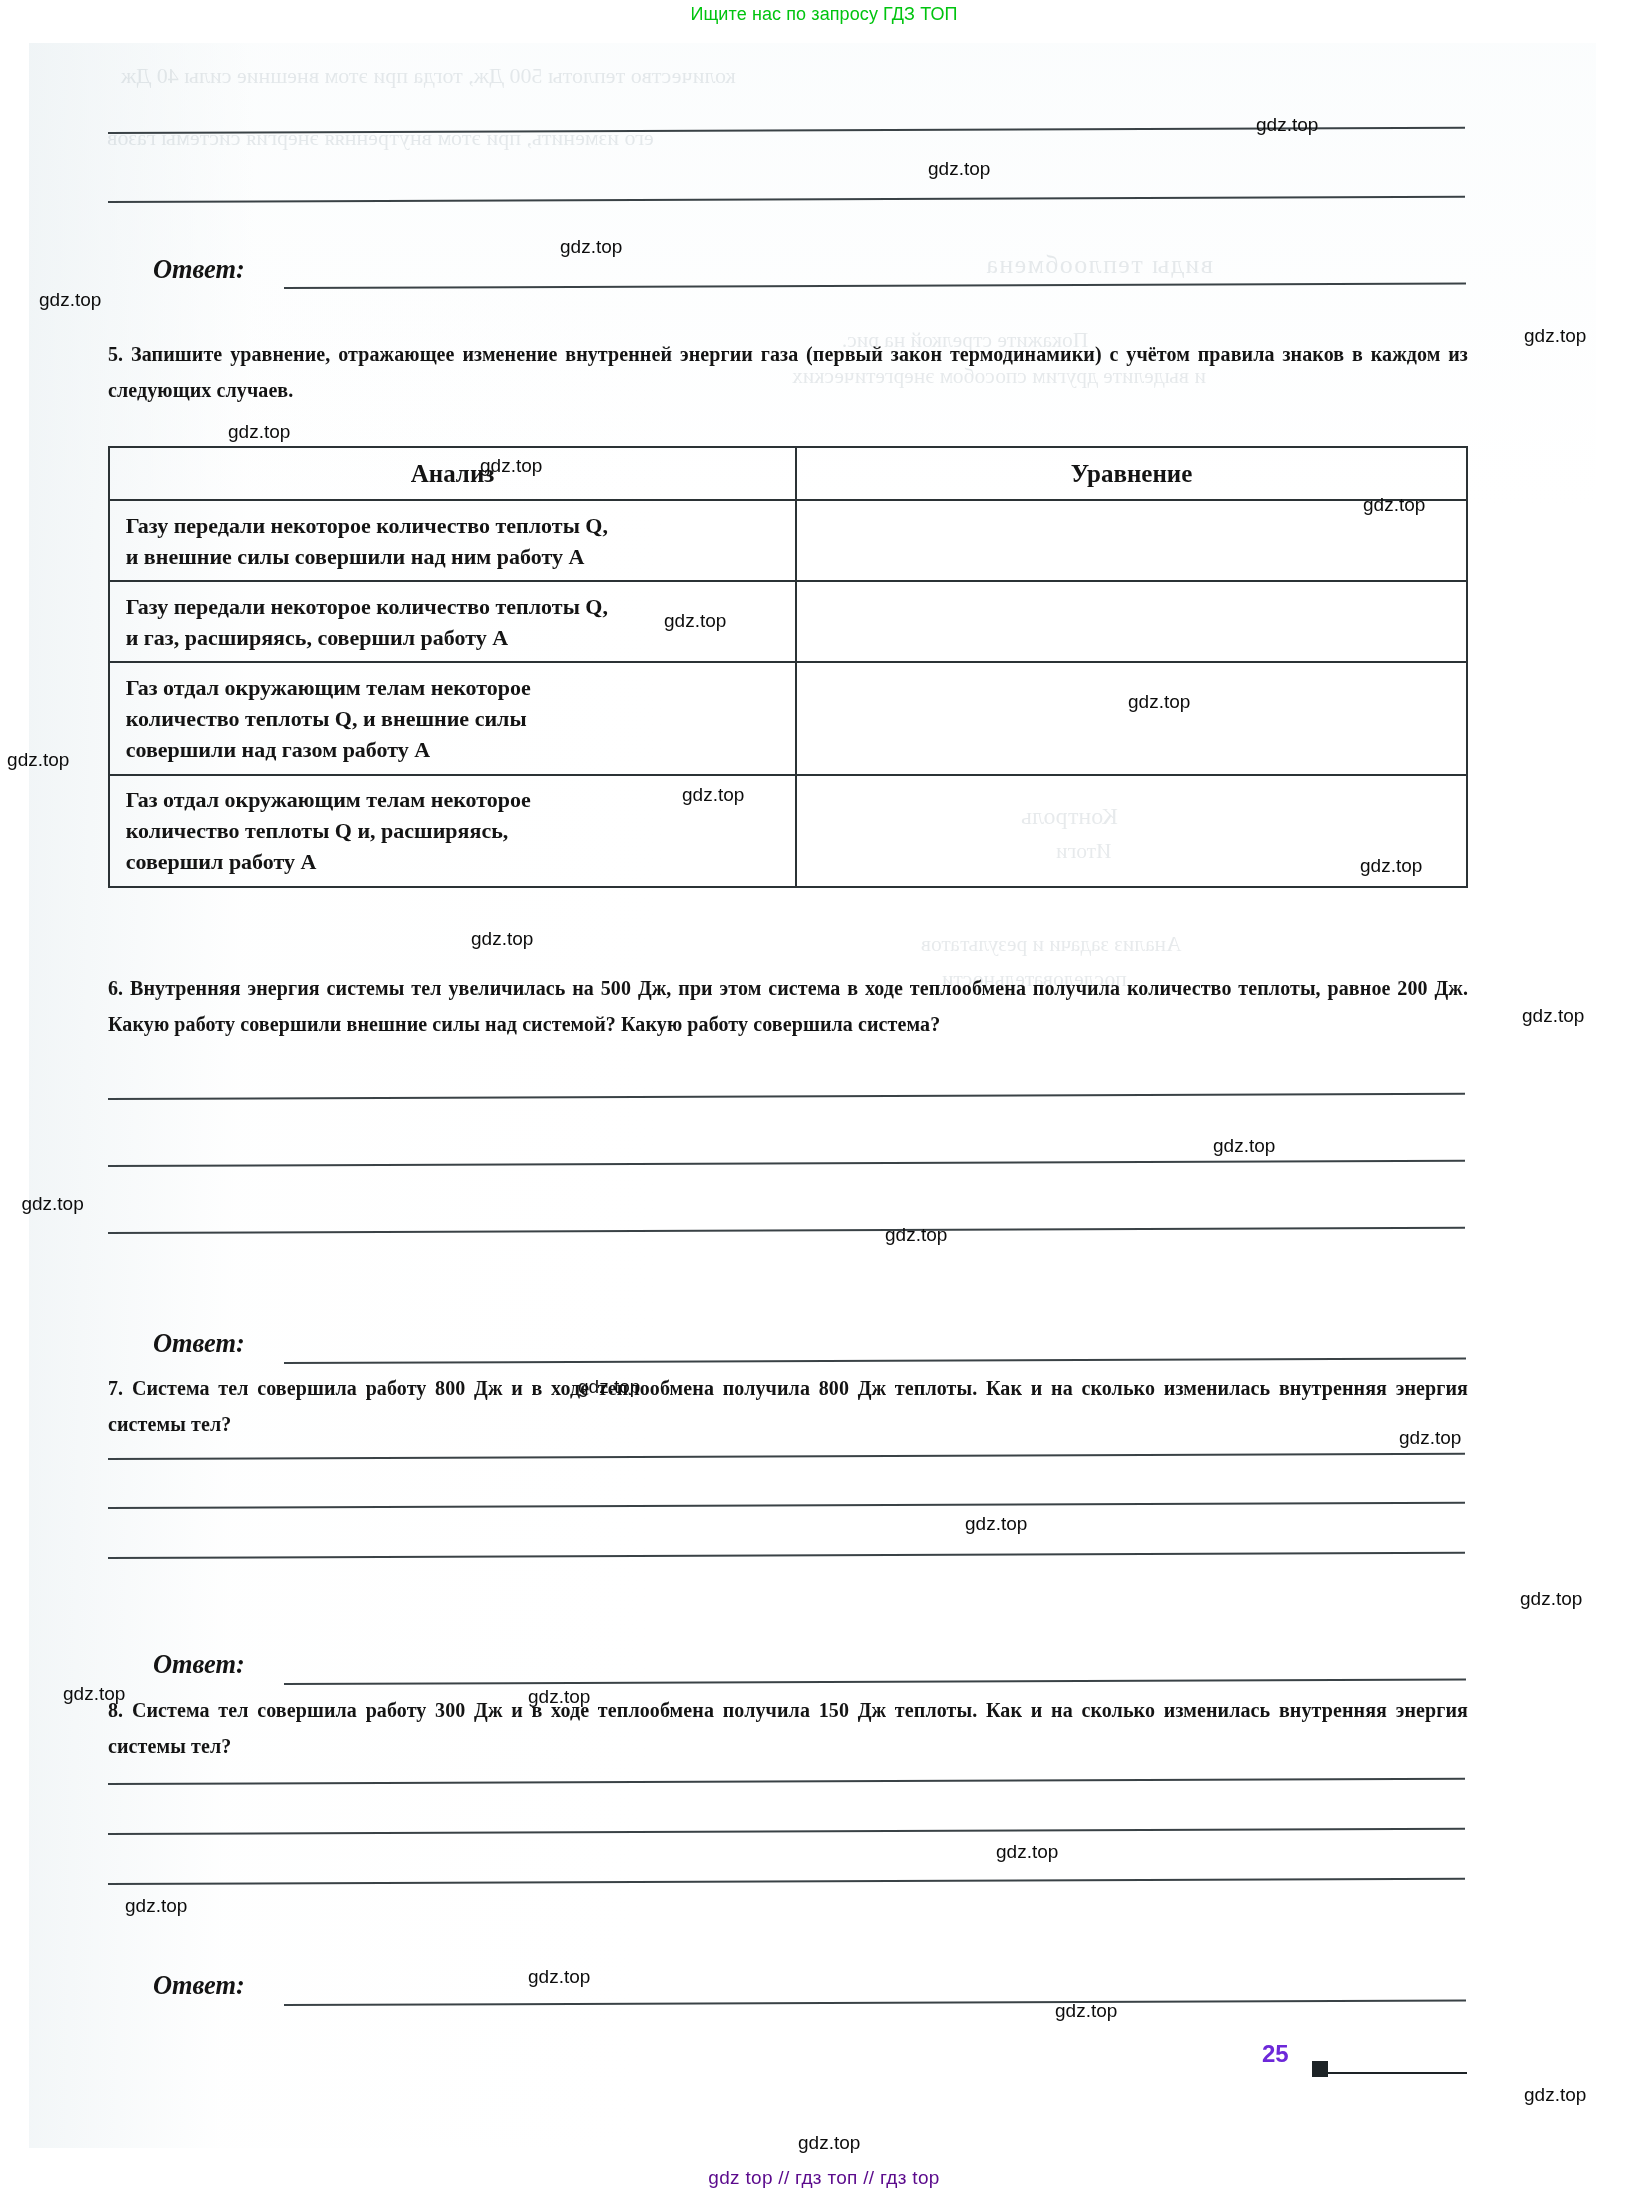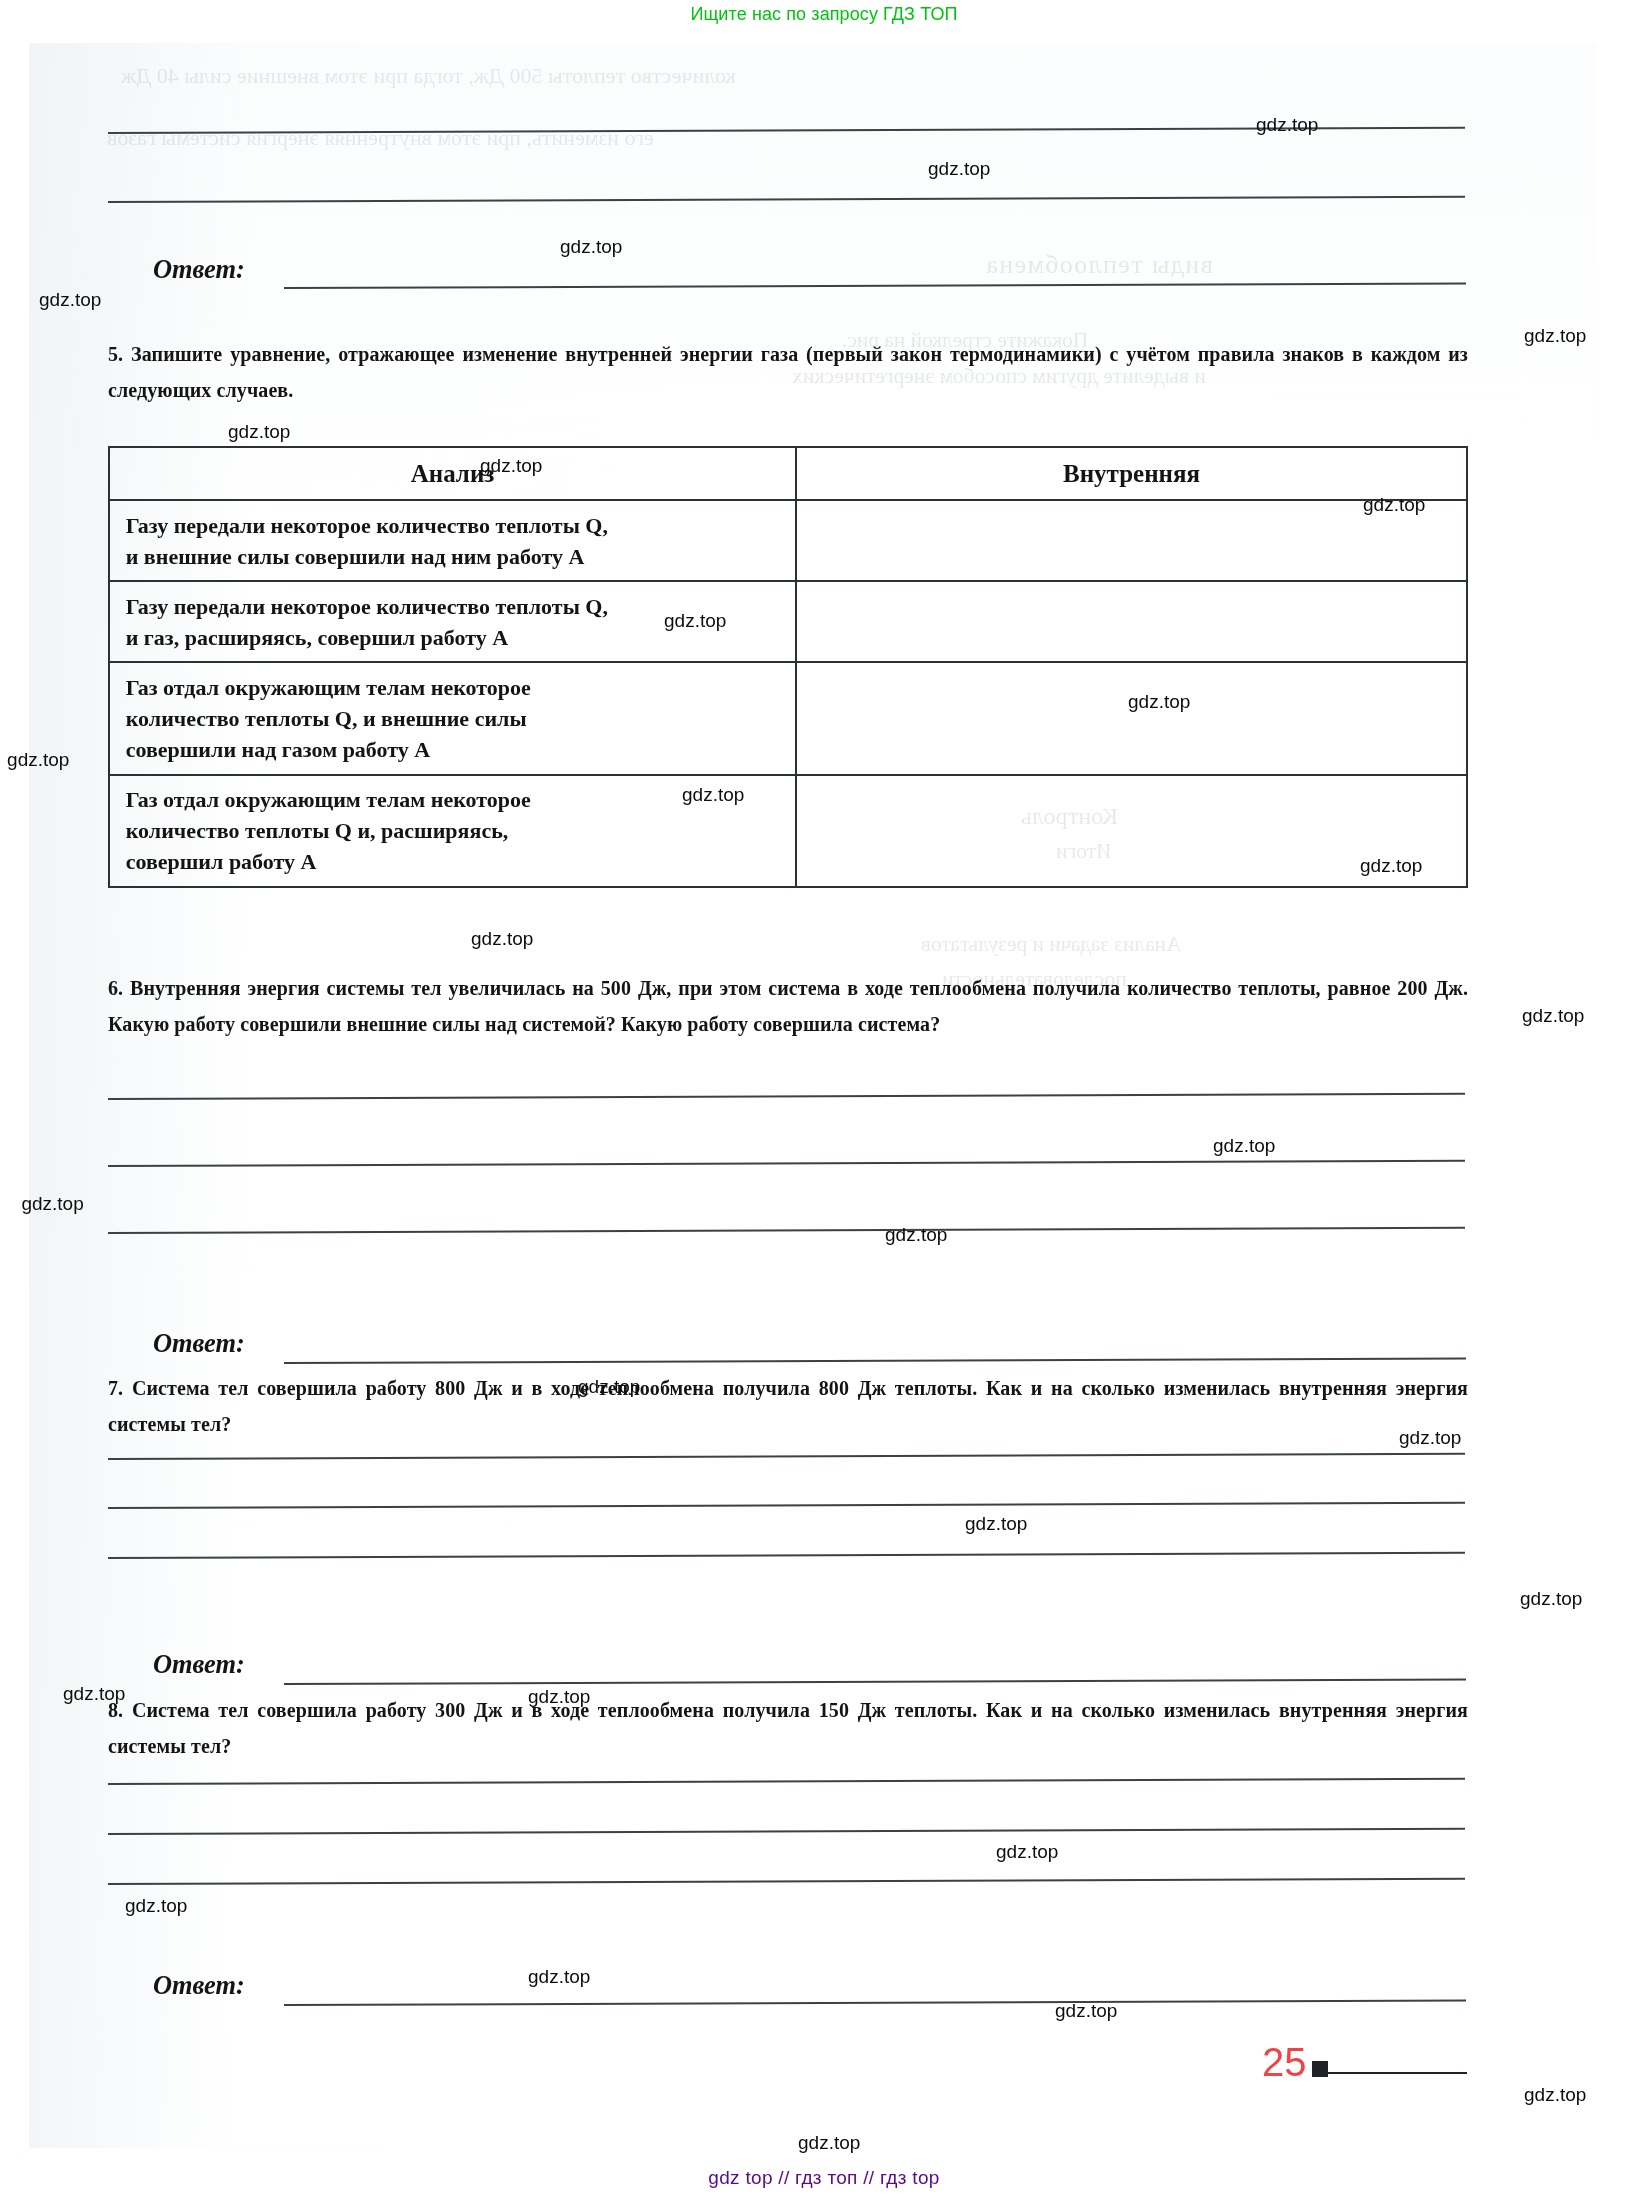--- a/index.html
+++ b/index.html
@@ -118,23 +118,23 @@
     padding: 8.6px 10px 8.6px 15.7px;
     color: #141414;
     font-weight: 700;
   }
   .tbl td.equation { background: transparent; }
 
   
   .pagenum {
     position: absolute;
     font-family: "Liberation Sans", sans-serif;
-    font-weight: 400;
-    font-size: 40px;
-    color: #ef4444;
+    font-weight: 700;
+    font-size: 24px;
+    color: #6d28d9;
   }
   .pagenum-square {
     position: absolute;
     width: 15.7px; height: 15.7px;
     background: #1d2326;
   }
   .pagenum-rule {
     position: absolute;
     height: 0;
     border-top: 2.9px solid #1d2326;
@@ -197,21 +197,21 @@
     </div>
 
     <table class="tbl" style="left:108px; top:403px; width:1357px;">
       <colgroup>
         <col style="width:687px;">
         <col style="width:671px;">
       </colgroup>
       <thead>
         <tr>
           <th style="height:51px;">Анализ</th>
-          <th>Внутренняя</th>
+          <th>Уравнение</th>
         </tr>
       </thead>
       <tbody>
         <tr style="height:77px;">
           <td class="process">
             <div>Газу передали некоторое количество теплоты Q,</div>
             <div>и внешние силы совершили над ним работу A</div>
           </td>
           <td class="equation"></td>
         </tr>

